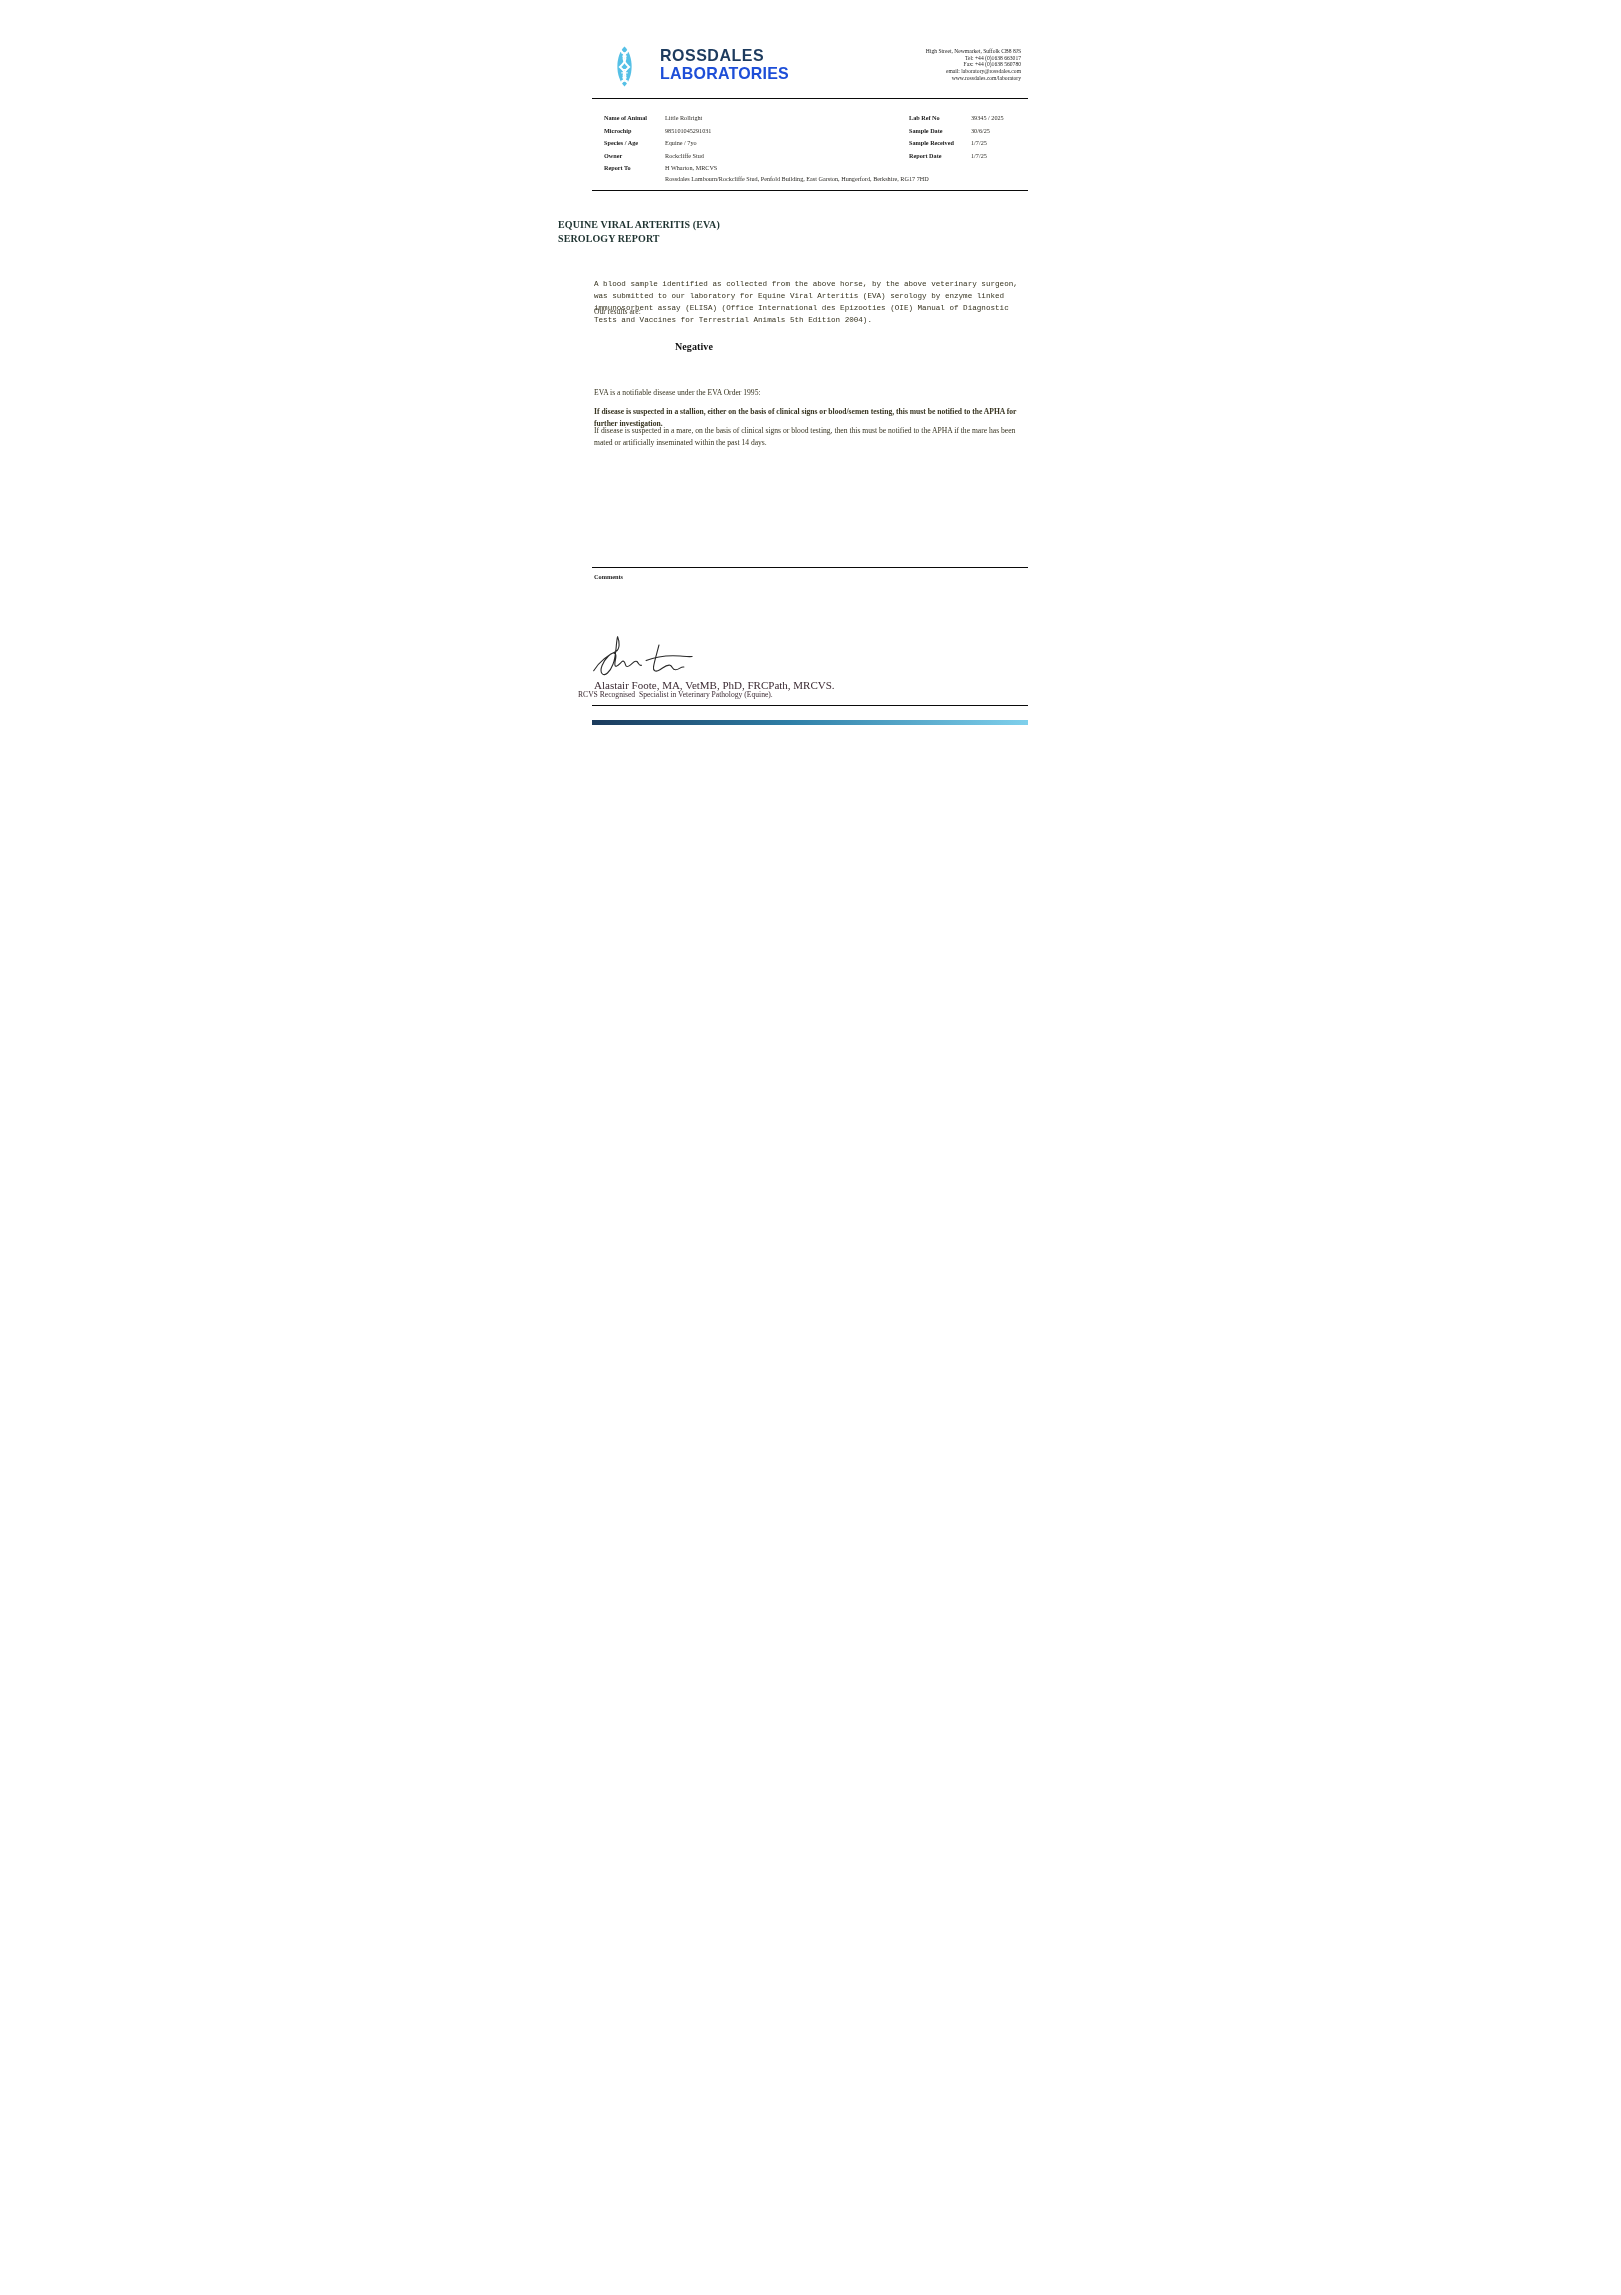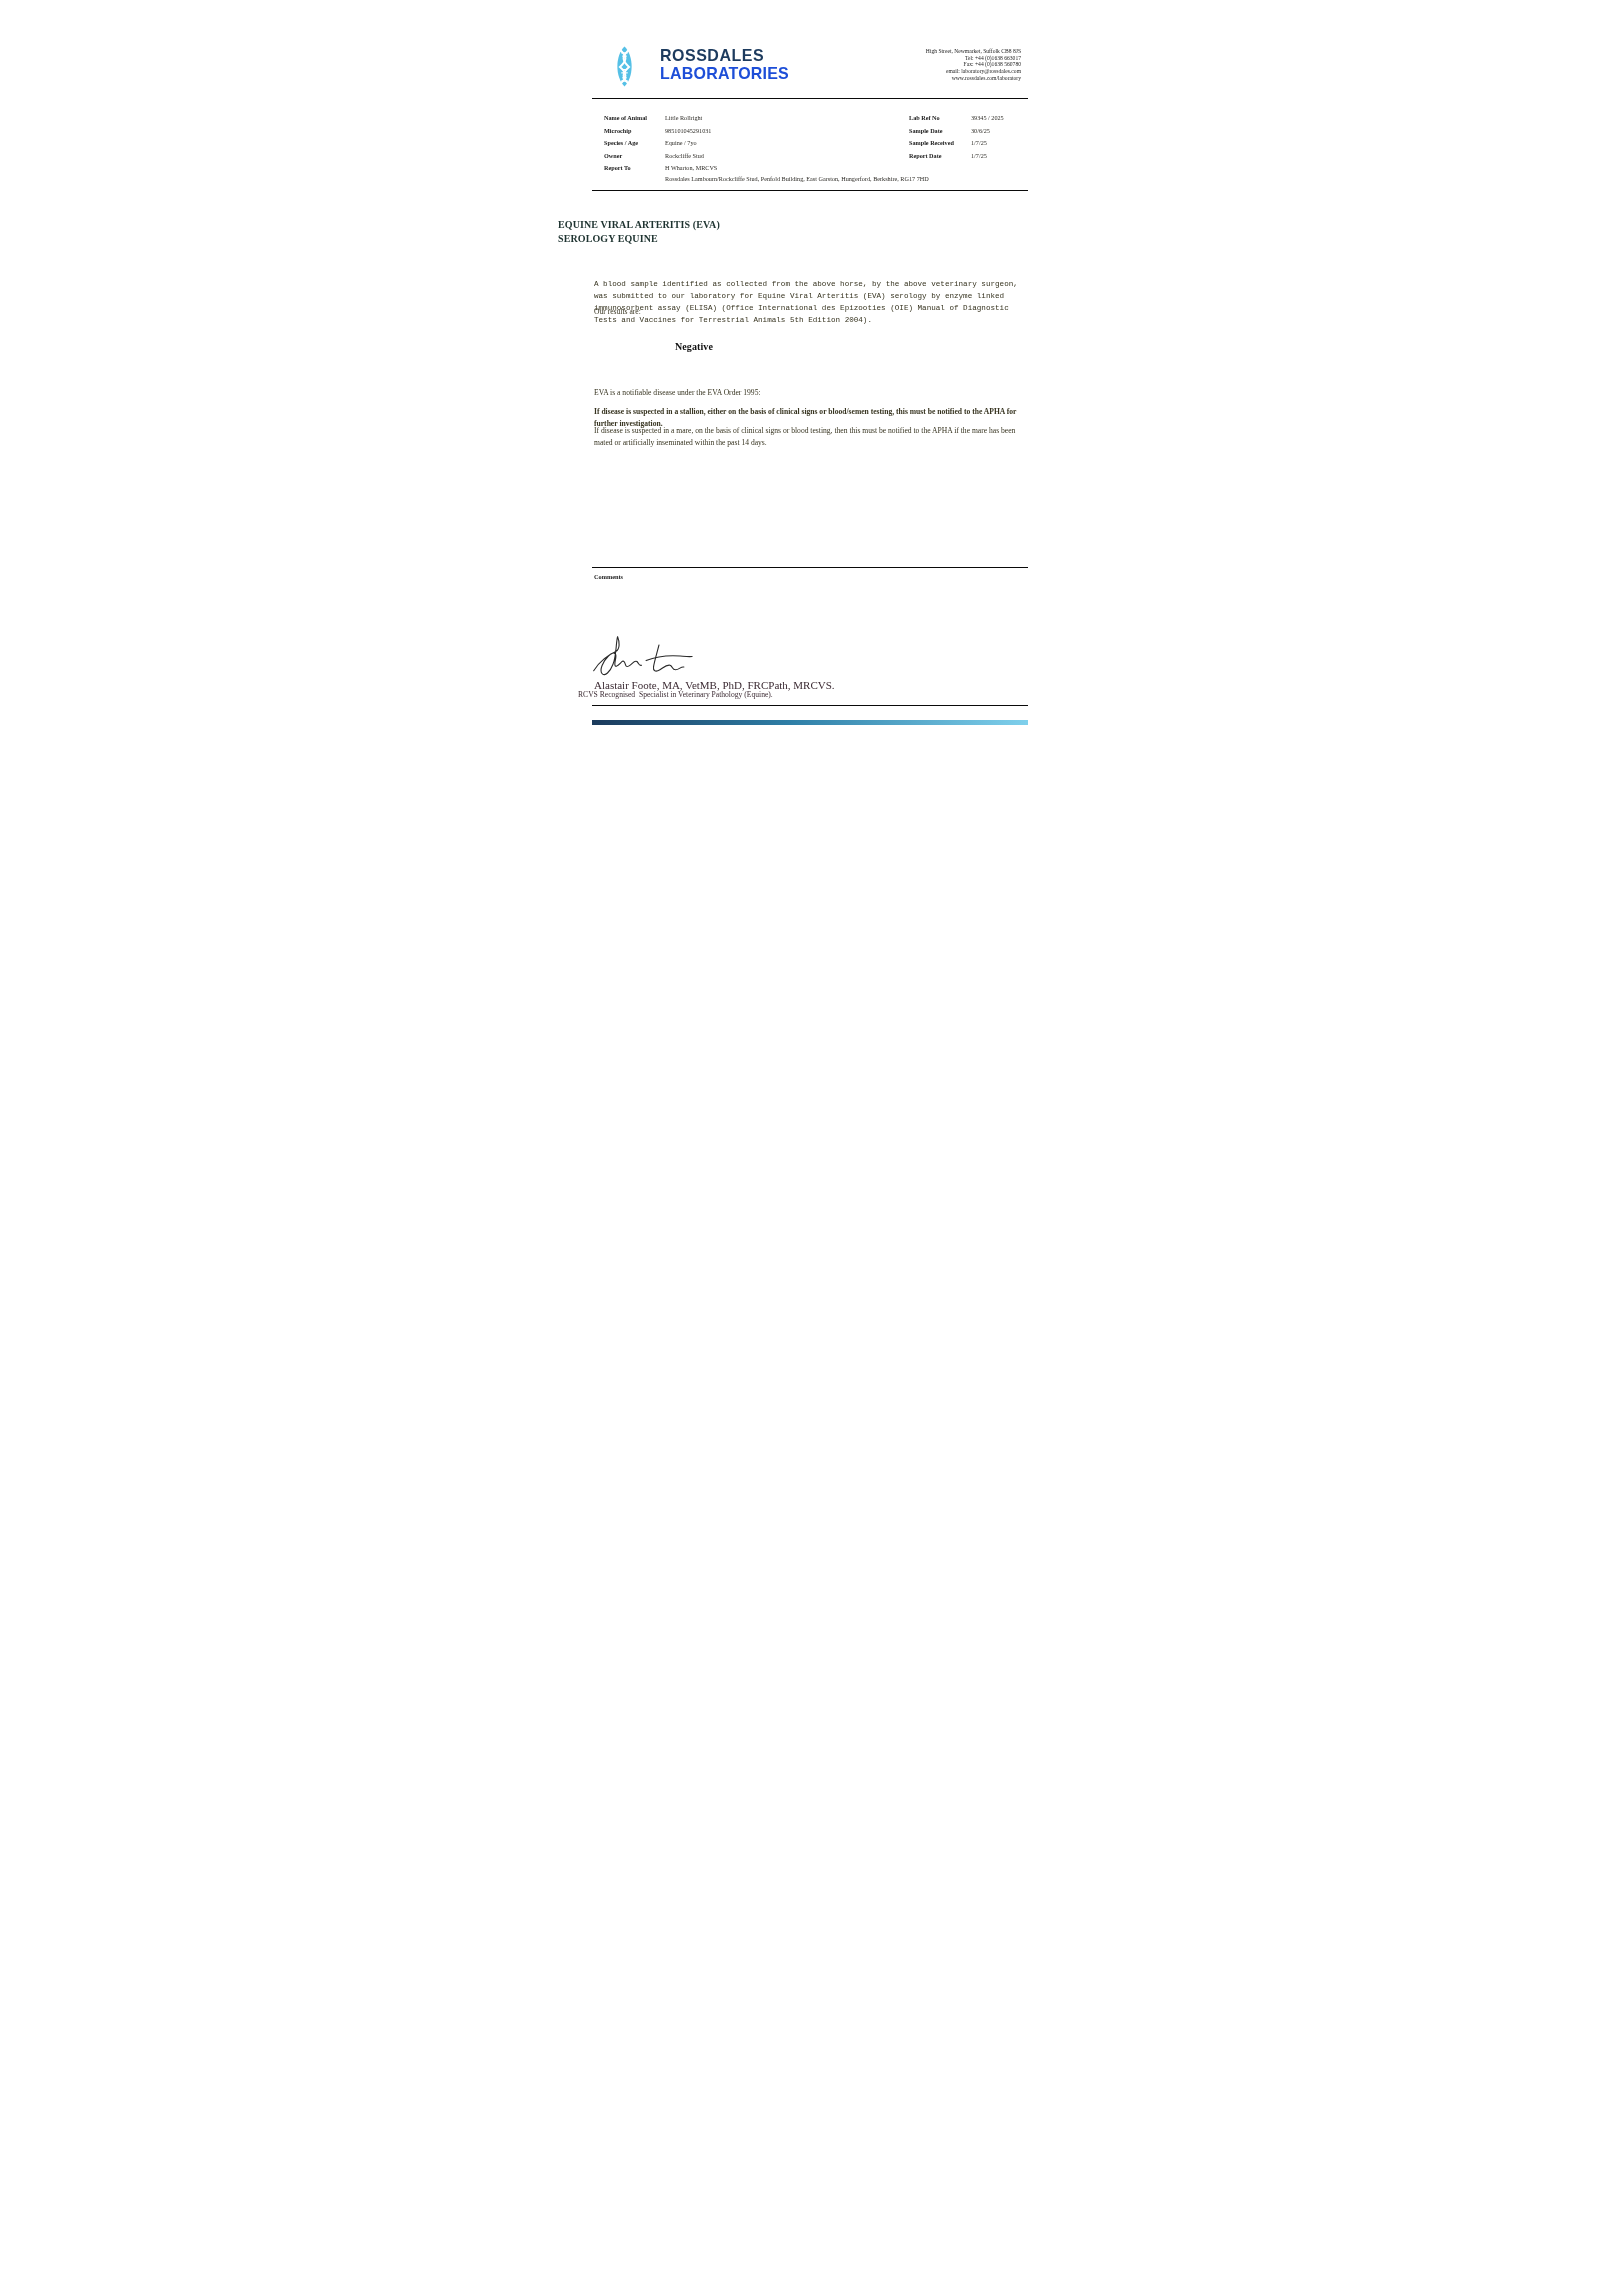--- a/index.html
+++ b/index.html
@@ -141,21 +141,21 @@
     <div>30/6/25</div>
     <div>1/7/25</div>
     <div>1/7/25</div>
   </div>
   <div class="abs report-address">Rossdales Lambourn/Rockcliffe Stud, Penfold Building, East Garston, Hungerford, Berkshire, RG17 7HD</div>
 
   <div class="abs rule rule2"></div>
 
   <div class="abs title">
     <div>EQUINE VIRAL ARTERITIS (EVA)</div>
-    <div>SEROLOGY EQUINE</div>
+    <div>SEROLOGY REPORT</div>
   </div>
 
   <div class="abs para p-intro">A blood sample identified as collected from the above horse, by the above veterinary surgeon, was submitted to our laboratory for Equine Viral Arteritis (EVA) serology by enzyme linked immunosorbent assay (ELISA) (Office International des Epizooties (OIE) Manual of Diagnostic Tests and Vaccines for Terrestrial Animals 5th Edition 2004).</div>
   <div class="abs para p-results">Our results are:</div>
   <div class="abs p-negative">Negative</div>
   <div class="abs para p-notifiable">EVA is a notifiable disease under the EVA Order 1995:</div>
   <div class="abs para p-stallion">If disease is suspected in a stallion, either on the basis of clinical signs or blood/semen testing, this must be notified to the APHA for further investigation.</div>
   <div class="abs para p-mare">If disease is suspected in a mare, on the basis of clinical signs or blood testing, then this must be notified to the APHA if the mare has been mated or artificially inseminated within the past 14 days.</div>
 
   <div class="abs rule rule3"></div>

